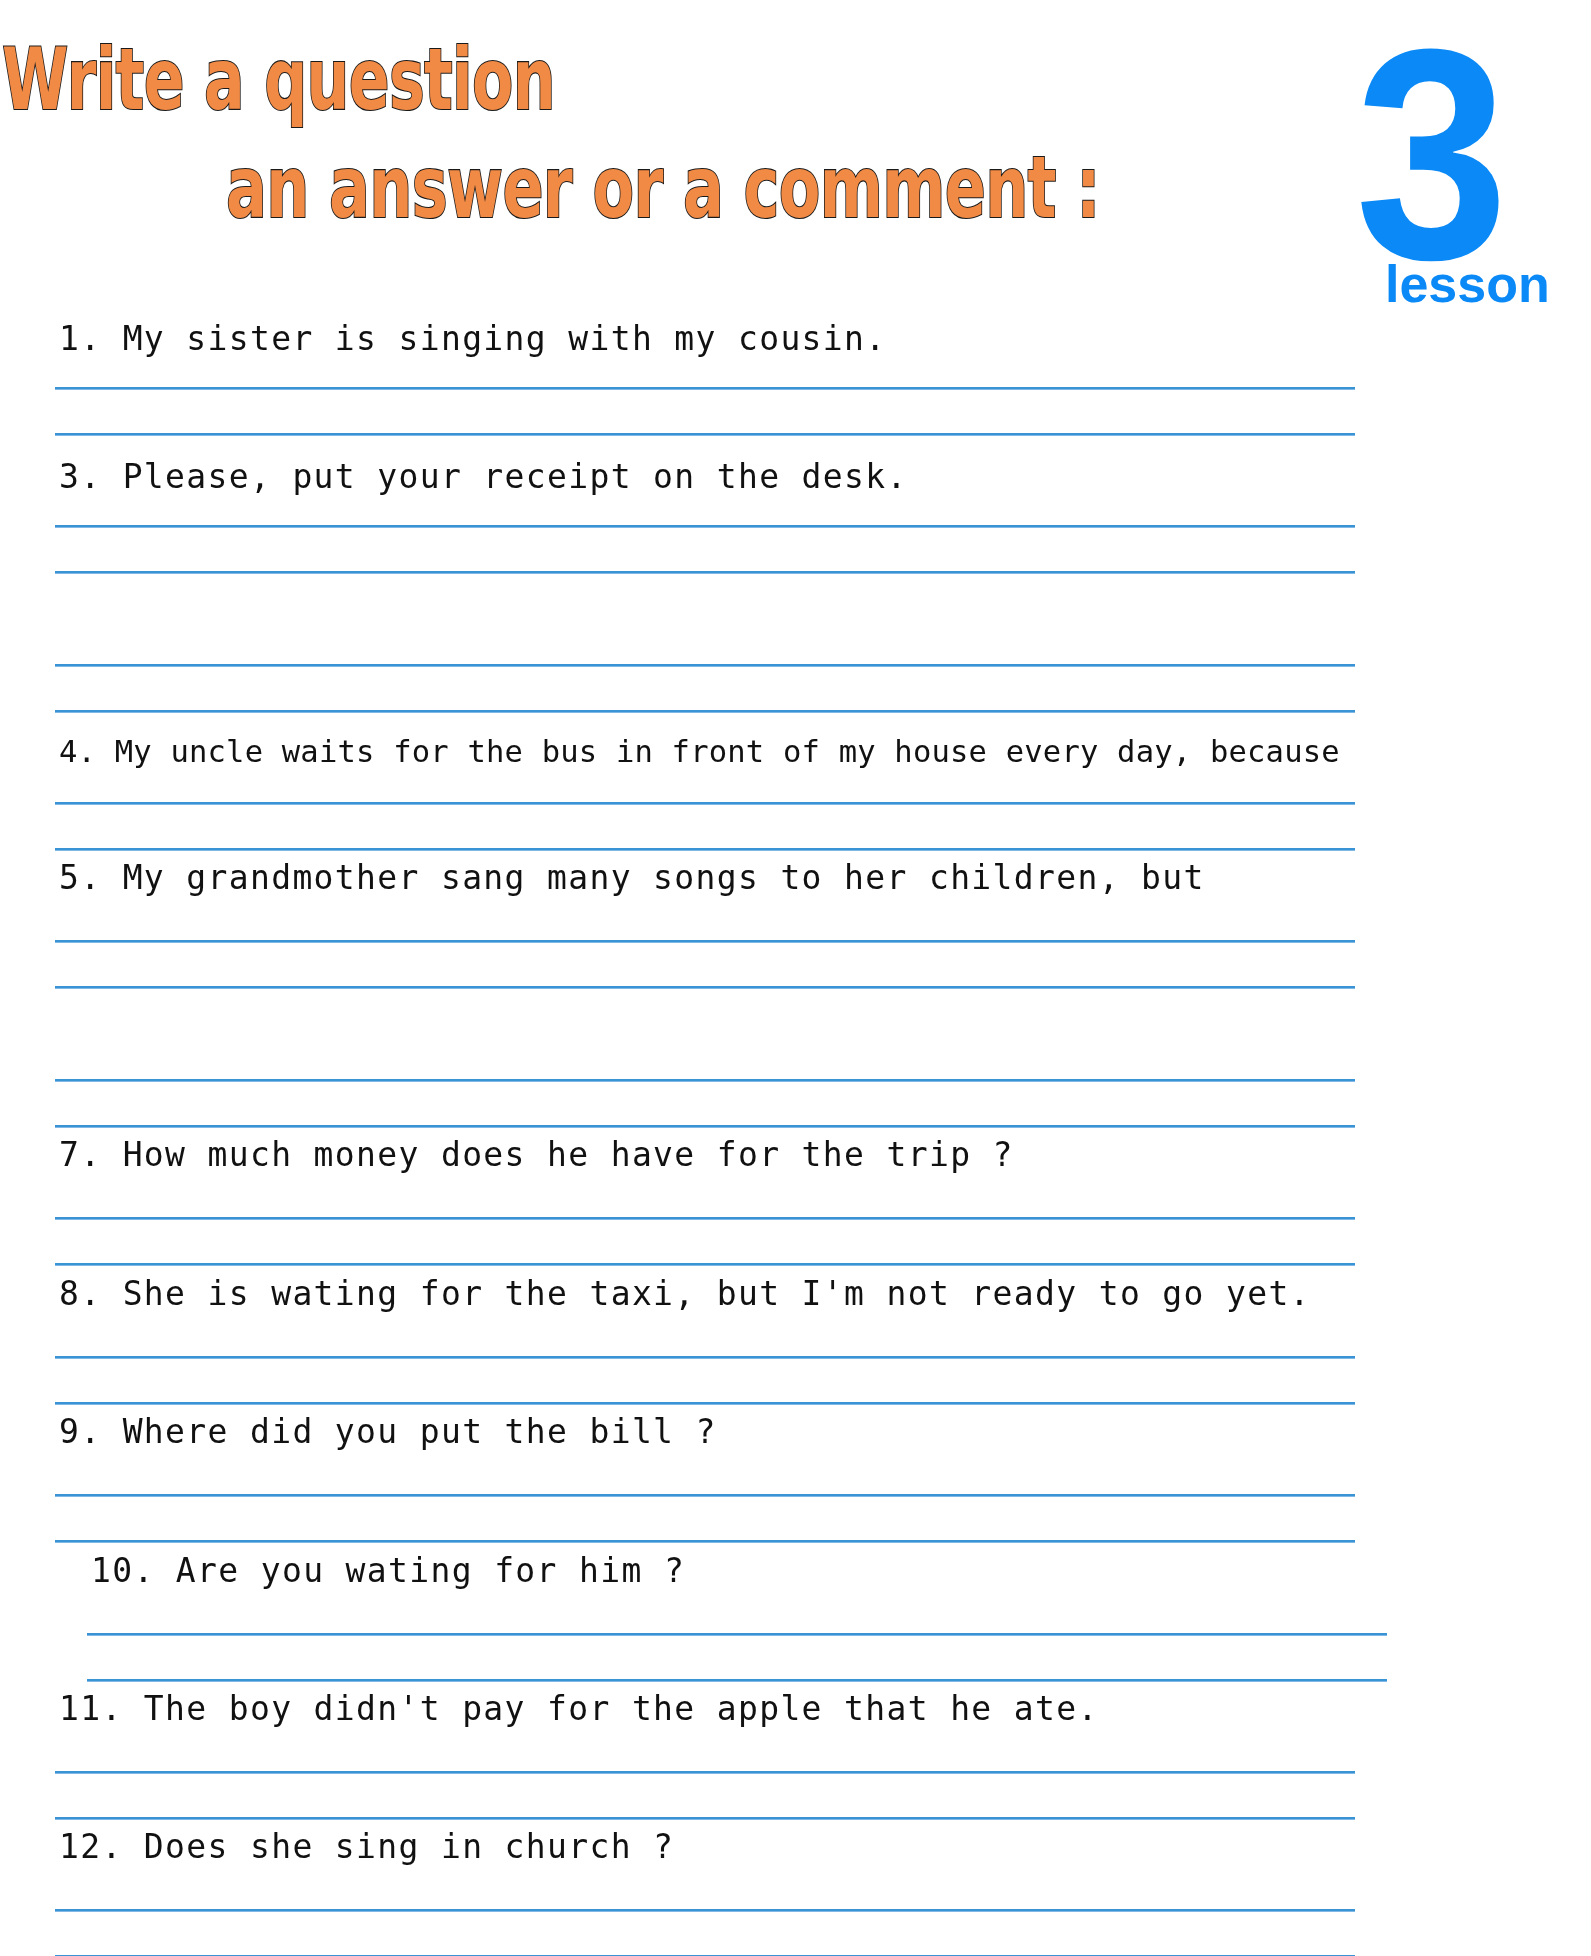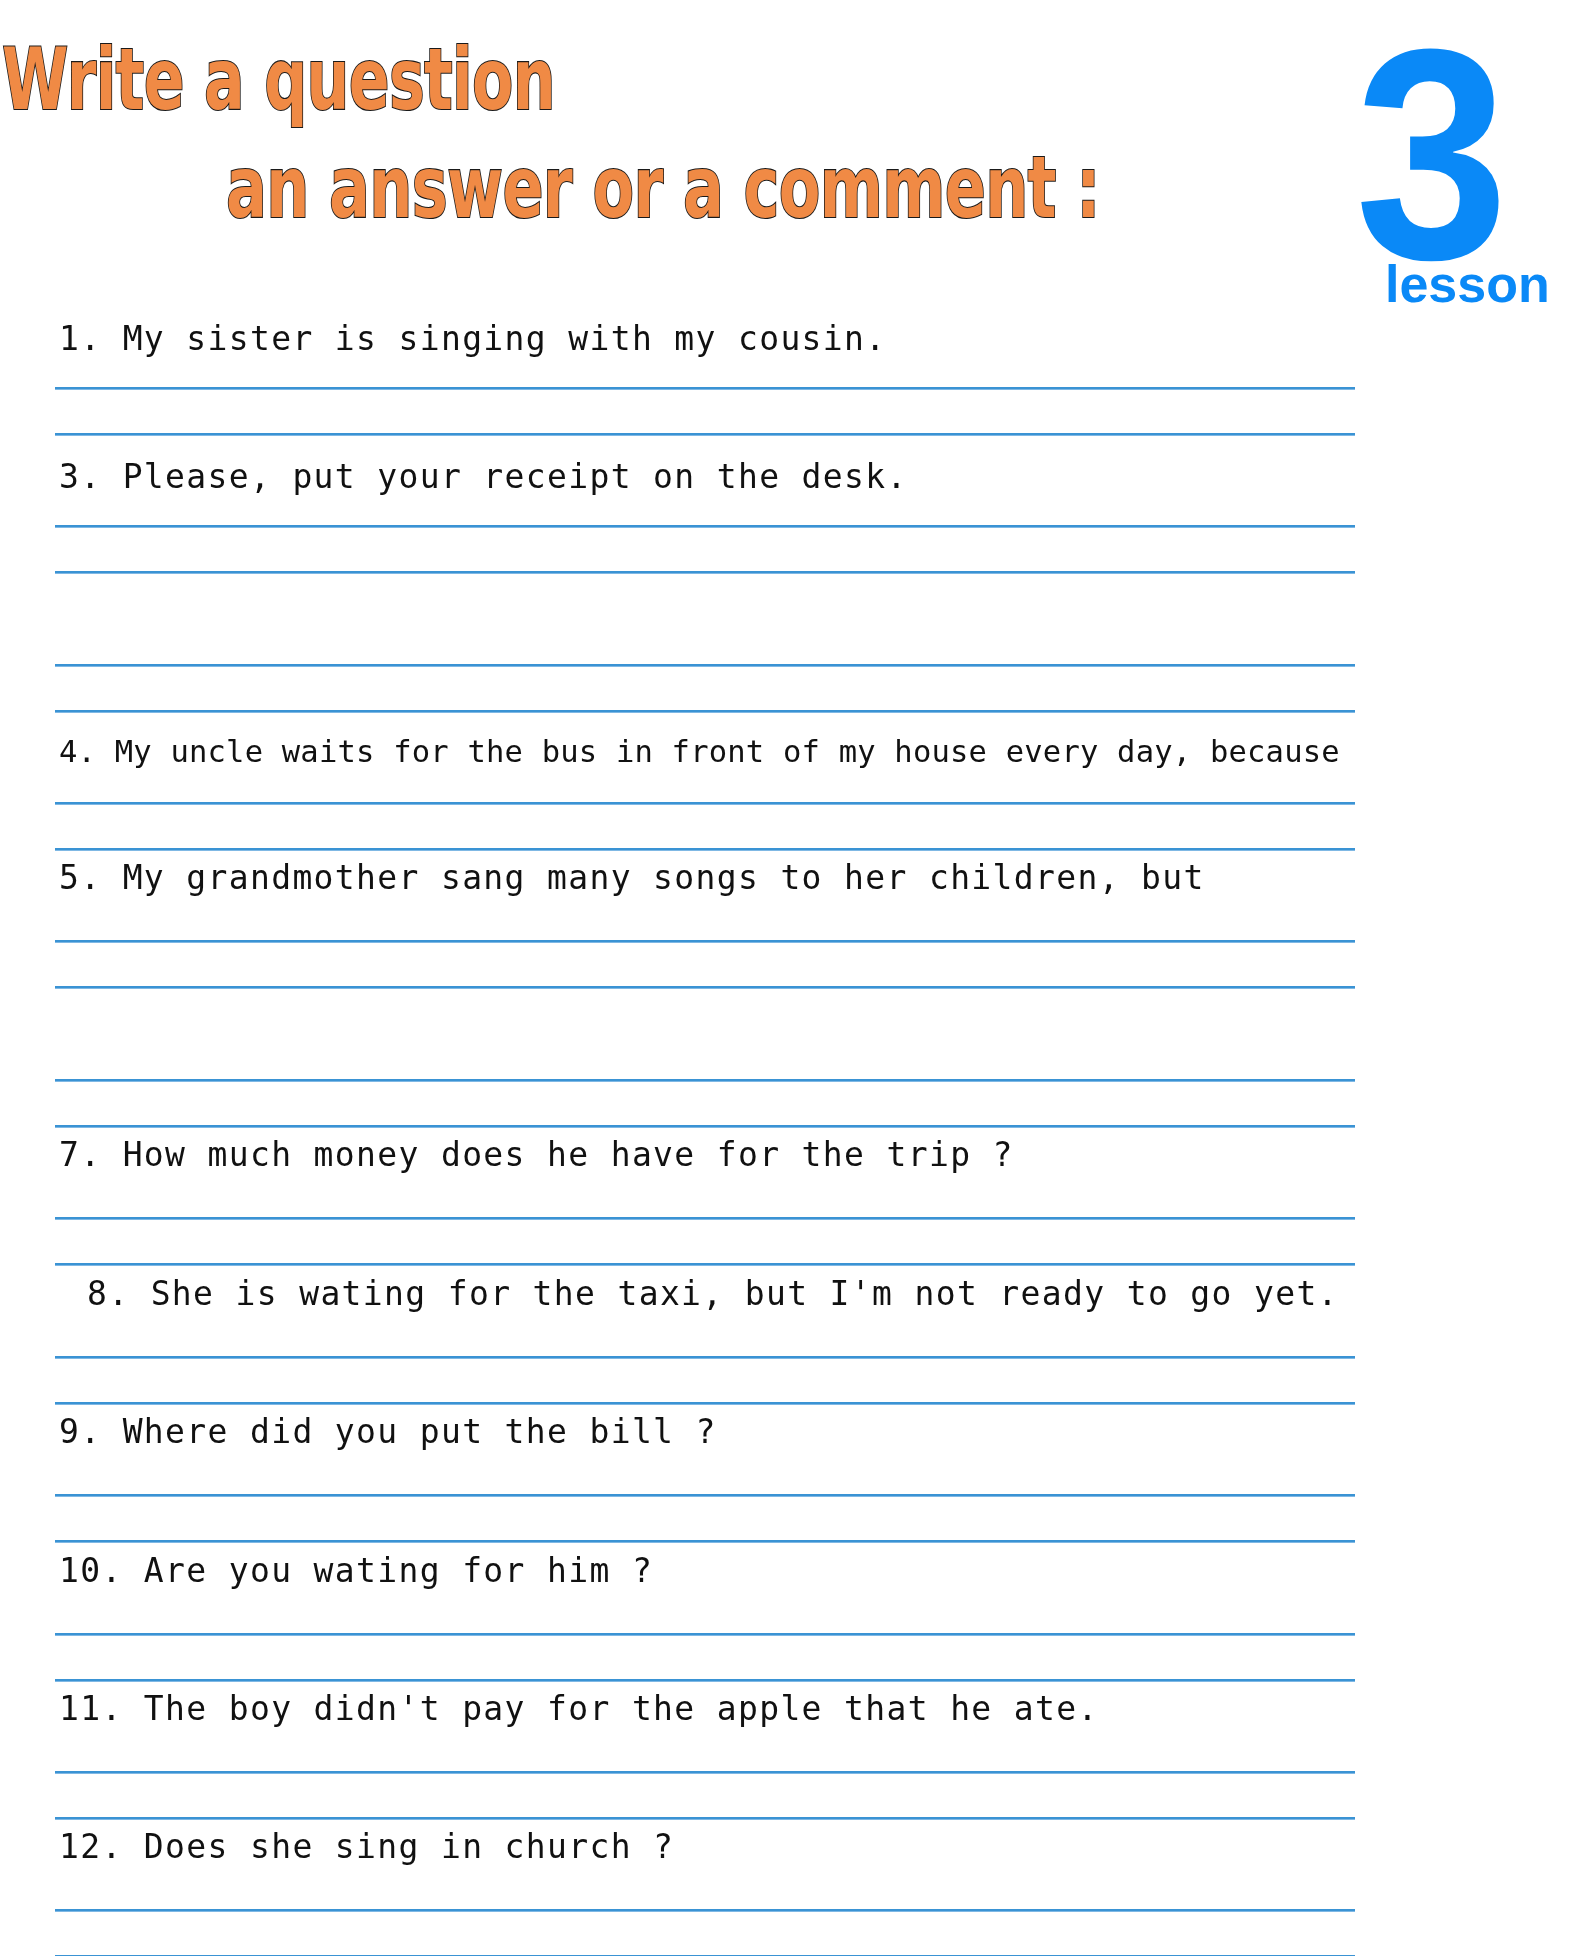--- a/index.html
+++ b/index.html
@@ -138,32 +138,32 @@
     <div class="answer-line" style="top:433px;"></div>
   </div>
 
   <div class="exercise" style="top:830px;">
     <div class="exercise-text" style="top:308px;">7. How much money does he have for the trip ?</div>
     <div class="answer-line" style="top:387px;"></div>
     <div class="answer-line" style="top:433px;"></div>
   </div>
 
   <div class="exercise" style="top:969px;">
-    <div class="exercise-text" style="top:308px;margin-left:28px;">8. She is wating for the taxi, but I'm not ready to go yet.</div>
+    <div class="exercise-text" style="top:308px;">8. She is wating for the taxi, but I'm not ready to go yet.</div>
     <div class="answer-line" style="top:387px;"></div>
     <div class="answer-line" style="top:433px;"></div>
   </div>
 
   <div class="exercise" style="top:1107px;">
     <div class="exercise-text" style="top:308px;">9. Where did you put the bill ?</div>
     <div class="answer-line" style="top:387px;"></div>
     <div class="answer-line" style="top:433px;"></div>
   </div>
 
-  <div class="exercise" style="top:1246px;">
+  <div class="exercise" style="top:1246px;margin-left:32px;">
     <div class="exercise-text" style="top:308px;">10. Are you wating for him ?</div>
     <div class="answer-line" style="top:387px;"></div>
     <div class="answer-line" style="top:433px;"></div>
   </div>
 
   <div class="exercise" style="top:1384px;">
     <div class="exercise-text" style="top:308px;">11. The boy didn't pay for the apple that he ate.</div>
     <div class="answer-line" style="top:387px;"></div>
     <div class="answer-line" style="top:433px;"></div>
   </div>

